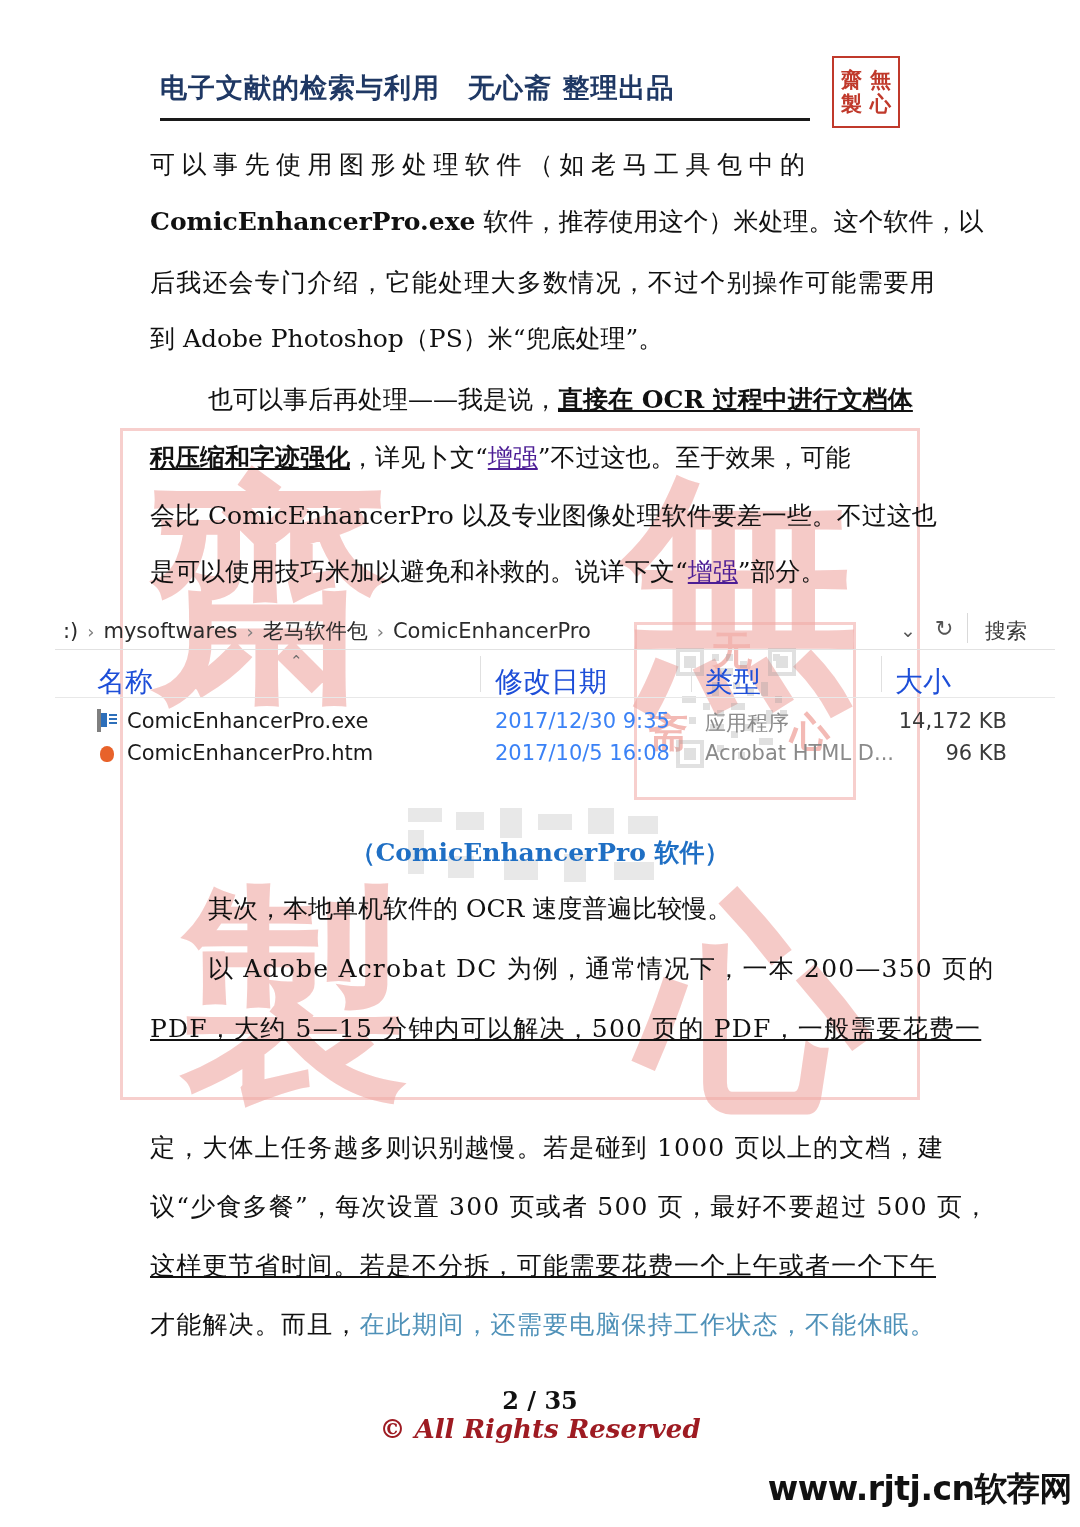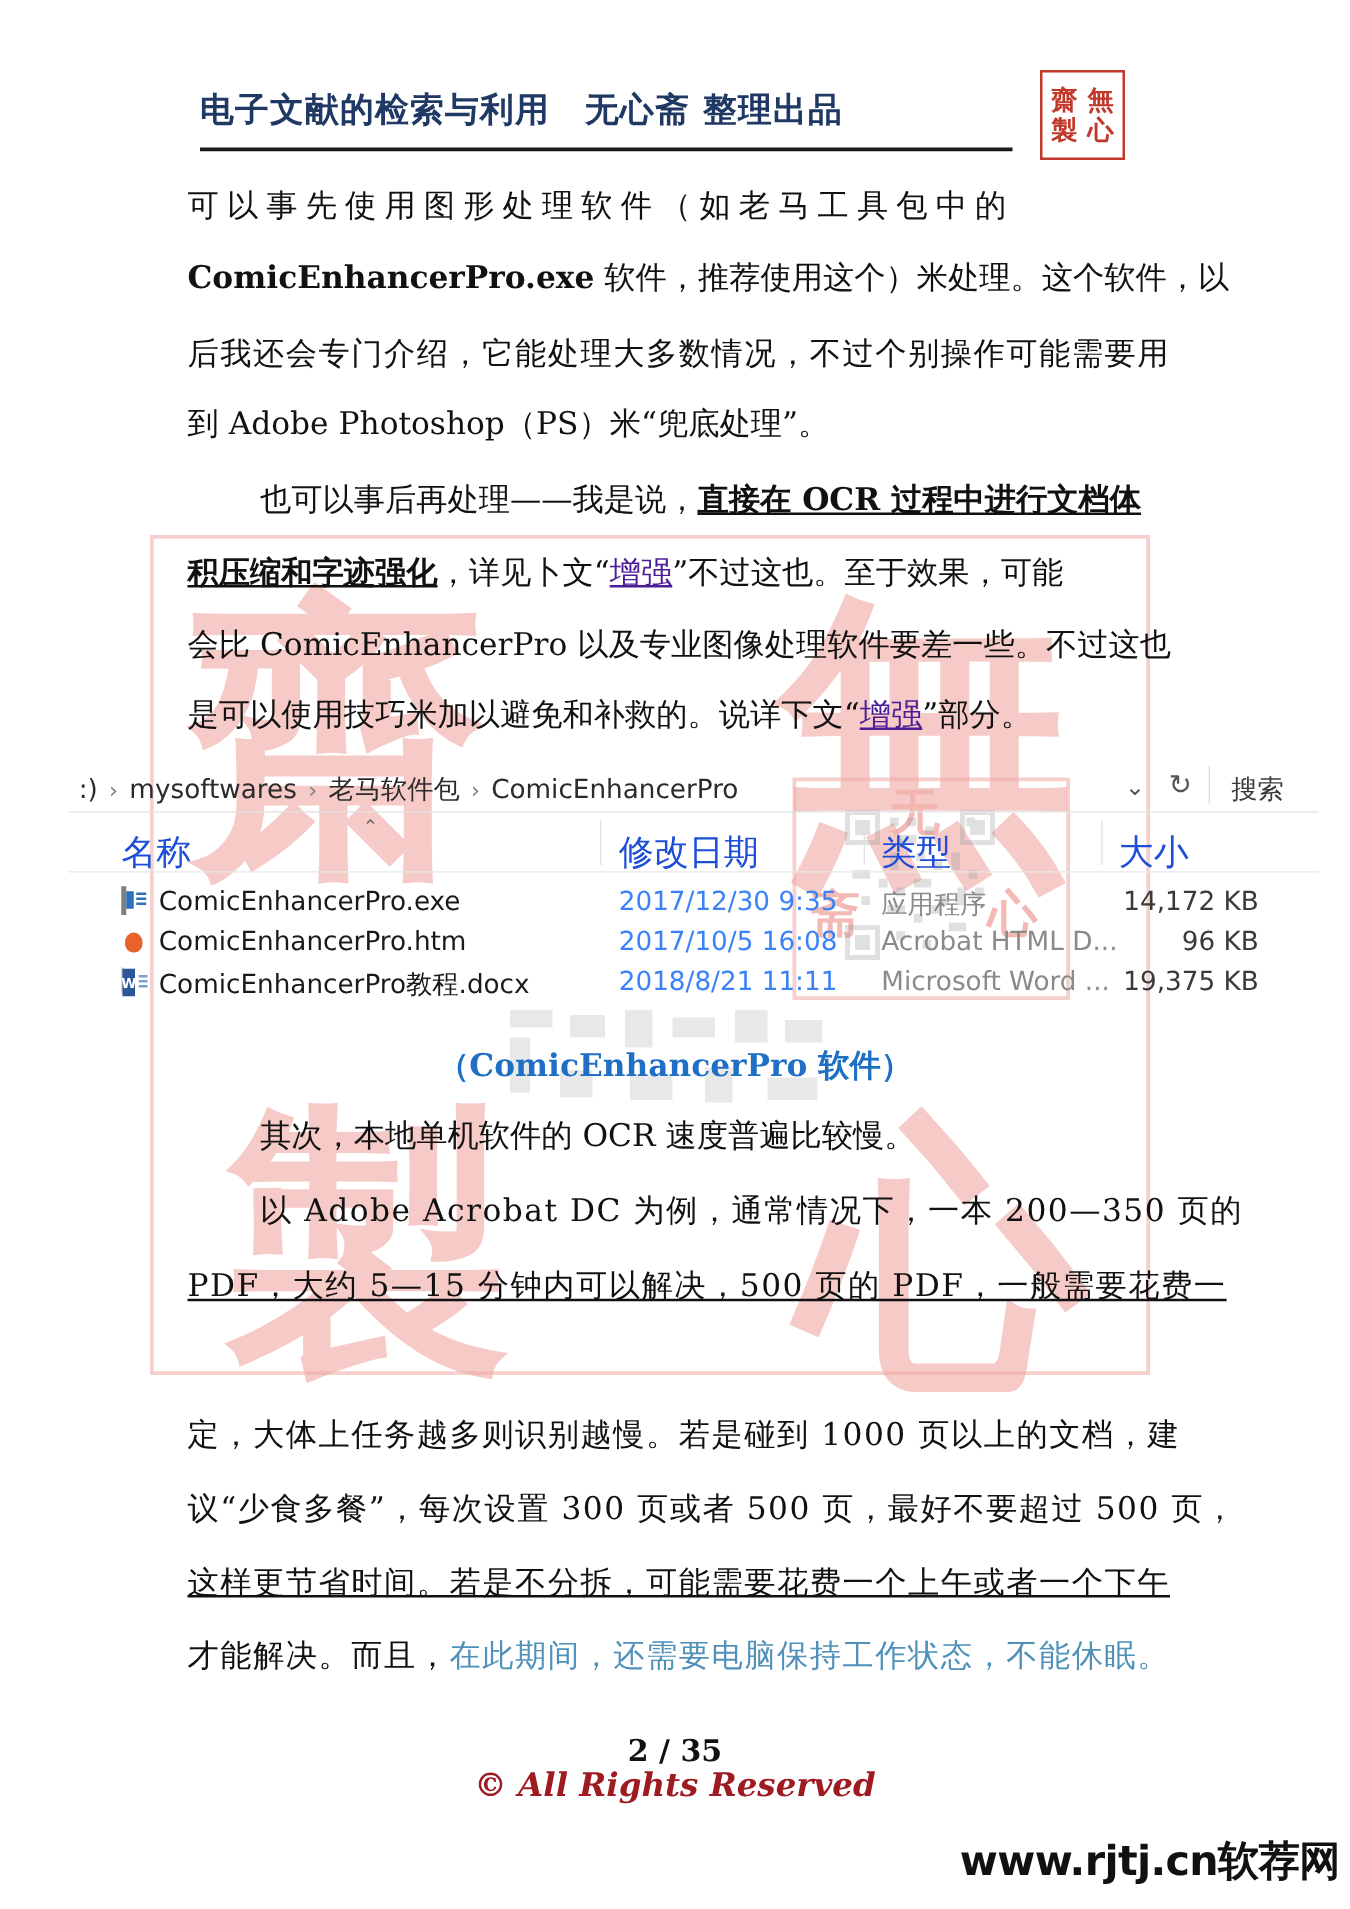--- a/index.html
+++ b/index.html
@@ -337,27 +337,20 @@
     </div>
 
     <div class="file-row" style="top:130px;">
       <div class="fr-icon"><span class="icn-ff"></span></div>
       <div class="fr-name">ComicEnhancerPro.htm</div>
       <div class="fr-date">2017/10/5 16:08</div>
       <div class="fr-type">Acrobat HTML D...</div>
       <div class="fr-size">96 KB</div>
     </div>
 
-    <div class="file-row" style="top:162px;">
-      <div class="fr-icon"><span class="icn-word"></span></div>
-      <div class="fr-name">ComicEnhancerPro教程.docx</div>
-      <div class="fr-date">2018/8/21 11:11</div>
-      <div class="fr-type">Microsoft Word ...</div>
-      <div class="fr-size">19,375 KB</div>
-    </div>
   </div>
 
   <div id="figure-caption">（ComicEnhancerPro 软件）</div>
 
   <div class="body-line indent" style="top:892px;">其次，本地单机软件的 OCR 速度普遍比较慢。</div>
 
   <div class="body-line indent justify-mid" style="top:952px;">以 Adobe Acrobat DC 为例，通常情况下，一本 200—350 页的</div>
   <div class="body-line justify-mid" style="top:1012px;text-decoration:underline;">PDF，大约 5—15 分钟内可以解决，500 页的 PDF，一般需要花费一</div>
   <div class="body-line justify-mid" style="top:1131px;">定，大体上任务越多则识别越慢。若是碰到 1000 页以上的文档，建</div>
   <div class="body-line justify-mid" style="top:1190px;">议“少食多餐”，每次设置 300 页或者 500 页，最好不要超过 500 页，</div>

